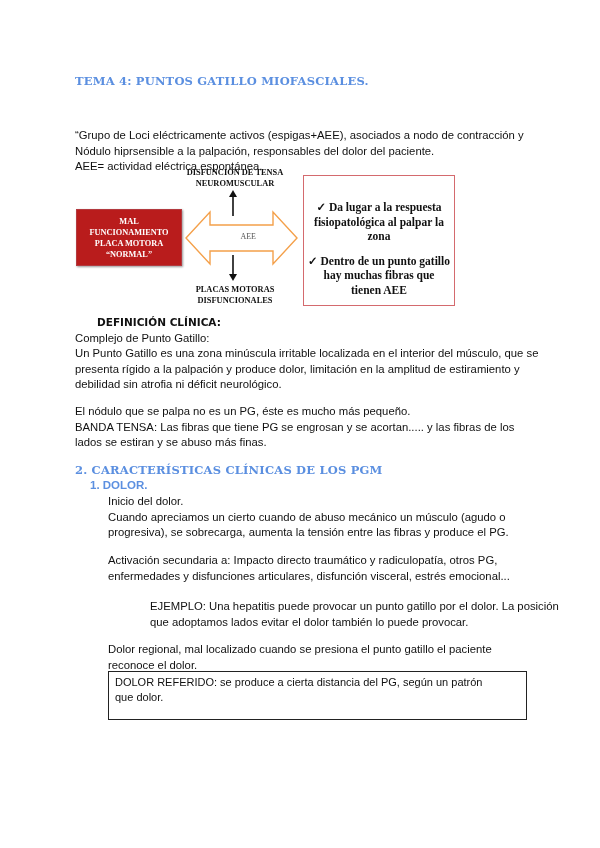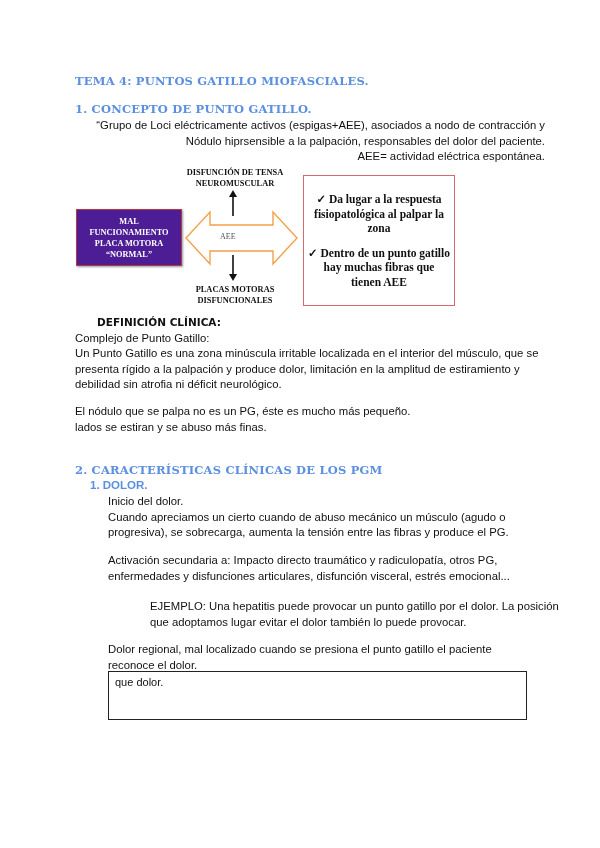--- a/index.html
+++ b/index.html
@@ -4,55 +4,54 @@
 <style>
   html, body { margin:0; padding:0; background:#ffffff; }
   body { width:600px; height:848px; position:relative; overflow:hidden; font-family:"Liberation Sans", sans-serif; color:#111; }
   .page { position:absolute; left:0; top:0; width:600px; height:848px; }
   .abs { position:absolute; }
   .h-serif { font-family:"DejaVu Serif", serif; font-weight:bold; color:#5b8fe0; letter-spacing:0.2px; }
   .t1 { left:75px; top:74px; font-size:11.5px; }
   .t2 { left:75px; top:102px; font-size:11.5px; }
   .p { font-size:11.3px; line-height:15.6px; }
   .blk { left:75px; width:470px; }
-  .diag-red { left:76px; top:209px; width:104px; height:55px; background:#4c1d95; border:1px solid #b33a3f; box-shadow:1px 1px 2px #999; color:#fff; font-family:"Liberation Serif", serif; font-weight:bold; font-size:8.3px; line-height:11px; text-align:center; display:flex; flex-direction:column; justify-content:center; }
+  .diag-red { left:76px; top:209px; width:104px; height:55px; background:#b91c1c; border:1px solid #b33a3f; box-shadow:1px 1px 2px #999; color:#fff; font-family:"Liberation Serif", serif; font-weight:bold; font-size:8.3px; line-height:11px; text-align:center; display:flex; flex-direction:column; justify-content:center; }
   .diag-label { font-family:"Liberation Serif", serif; font-weight:bold; font-size:8.4px; line-height:10.5px; text-align:center; color:#111; }
-  .diag-box { left:303px; top:175px; width:152px; height:131px; border:1.5px solid #d46a6e; box-sizing:border-box; font-family:"Liberation Serif", serif; font-weight:bold; font-size:11.5px; line-height:14.5px; text-align:center; padding:16px 4px 0 4px; color:#111; }
+  .diag-box { left:303px; top:175px; width:152px; height:131px; border:1.5px solid #d46a6e; box-sizing:border-box; font-family:"Liberation Serif", serif; font-weight:bold; font-size:11.5px; line-height:14.5px; text-align:center; padding:24px 4px 0 4px; color:#111; }
   .diag-box .item { margin-bottom:10px; }
   .h-sub { left:108px; top:479px; font-size:11.5px; font-weight:bold; color:#5b8fe0; }
   .ref-box { left:108px; top:671px; width:419px; height:49px; border:1px solid #222; box-sizing:border-box; padding:3px 6px; font-size:11px; line-height:15px; }
   .bold { font-weight:bold; }
 </style>
 </head>
 <body>
 
 <div class="page">
 
   <div class="abs h-serif t1">TEMA 4: PUNTOS GATILLO MIOFASCIALES.</div>
-  <div class="abs h-serif t2">1. CONCEPTO DE PUNTO GATILLO.</div>
 
-  <div class="abs p blk" style="top:118px;text-align:right;">
+  <div class="abs p blk" style="top:128px;">
     <div>“Grupo de Loci eléctricamente activos (espigas+AEE), asociados a nodo de contracción y</div>
     <div>Nódulo hiprsensible a la palpación, responsables del dolor del paciente.</div>
     <div>AEE= actividad eléctrica espontánea.</div>
   </div>
 
   <div class="abs diag-label" style="left:160px; top:168px; width:150px;">
     <div>DISFUNCIÓN DE TENSA</div>
     <div>NEUROMUSCULAR</div>
   </div>
 
   <svg class="abs" style="left:180px; top:190px;" width="125" height="95">
     <line x1="53" y1="26" x2="53" y2="4" stroke="#111" stroke-width="1.6"></line>
     <polygon points="53,0 49,7 57,7" fill="#111"></polygon>
     <polygon points="6,48 30,22 30,35 93,35 93,22 117,48 93,74 93,61 30,61 30,74" fill="#fff" stroke="#f4a04a" stroke-width="1.4"></polygon>
     <line x1="53" y1="65" x2="53" y2="86" stroke="#111" stroke-width="1.6"></line>
     <polygon points="53,91 49,84 57,84" fill="#111"></polygon>
   </svg>
-  <div class="abs" style="left:220px; top:232px; width:30px; text-align:left; font-family:'Liberation Serif', serif; font-size:8px; color:#555;">AEE</div>
+  <div class="abs" style="left:226px; top:232px; width:30px; text-align:right; font-family:'Liberation Serif', serif; font-size:8px; color:#555;">AEE</div>
 
   <div class="abs diag-red">
     <div>MAL</div>
     <div>FUNCIONAMIENTO</div>
     <div>PLACA MOTORA</div>
     <div>“NORMAL”</div>
   </div>
 
   <div class="abs diag-label" style="left:160px; top:285px; width:150px;">
     <div>PLACAS MOTORAS</div>
@@ -67,41 +66,43 @@
   <div class="abs p blk" style="top:315px;">
     <div class="bold" style="font-family:'DejaVu Sans', sans-serif; font-size:10.5px;margin-left:22px;">DEFINICIÓN CLÍNICA:</div>
     <div>Complejo de Punto Gatillo:</div>
     <div>Un Punto Gatillo es una zona minúscula irritable localizada en el interior del músculo, que se</div>
     <div>presenta rígido a la palpación y produce dolor, limitación en la amplitud de estiramiento y</div>
     <div>debilidad sin atrofia ni déficit neurológico.</div>
   </div>
 
   <div class="abs p blk" style="top:404px;">
     <div>El nódulo que se palpa no es un PG, éste es mucho más pequeño.</div>
+    <div>BANDA TENSA: Las fibras que tiene PG se engrosan y se acortan..... y las fibras de los</div>
     <div>lados se estiran y se abuso más finas.</div>
   </div>
 
   <div class="abs h-serif" style="left:75px; top:463px; font-size:11.5px;">2. CARACTERÍSTICAS CLÍNICAS DE LOS PGM</div>
   <div class="abs h-sub" style="left:90px;text-align:right;">1.  DOLOR.</div>
 
   <div class="abs p" style="left:108px; top:494px; width:440px;">
     <div>Inicio del dolor.</div>
     <div>Cuando apreciamos un cierto cuando de abuso mecánico un músculo (agudo o</div>
     <div>progresiva), se sobrecarga, aumenta la tensión entre las fibras y produce el PG.</div>
   </div>
   <div class="abs p" style="left:108px; top:553px; width:440px;">
     <div>Activación secundaria a: Impacto directo traumático y radiculopatía, otros PG,</div>
     <div>enfermedades y disfunciones articulares, disfunción visceral, estrés emocional...</div>
   </div>
   <div class="abs p" style="left:108px; top:599px; width:440px;margin-left:42px;">
     <div>EJEMPLO: Una hepatitis puede provocar un punto gatillo por el dolor. La posición</div>
-    <div>que adoptamos lugar evitar el dolor también lo puede provocar.</div>
+    <div>que adoptamos lados evitar el dolor también lo puede provocar.</div>
   </div>
   <div class="abs p" style="left:108px; top:642px; width:440px;">
     <div>Dolor regional, mal localizado cuando se presiona el punto gatillo el paciente</div>
     <div>reconoce el dolor.</div>
   </div>
 
   <div class="abs ref-box">
+    <div>DOLOR REFERIDO: se produce a cierta distancia del PG, según un patrón</div>
     <div>que dolor.</div>
   </div>
 
 </div>
 
 </body></html>

